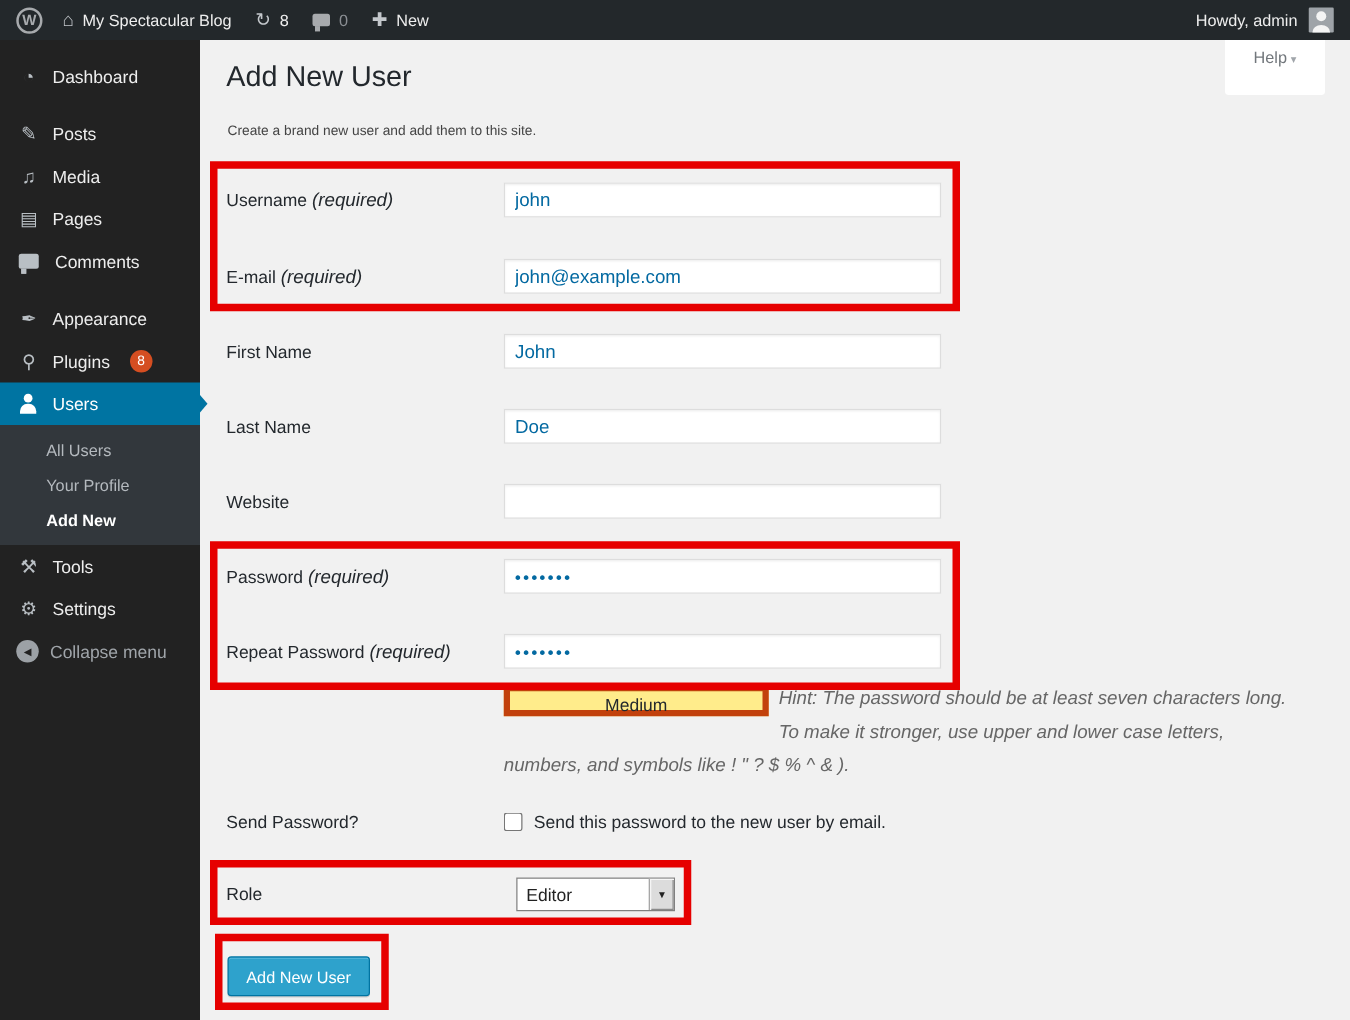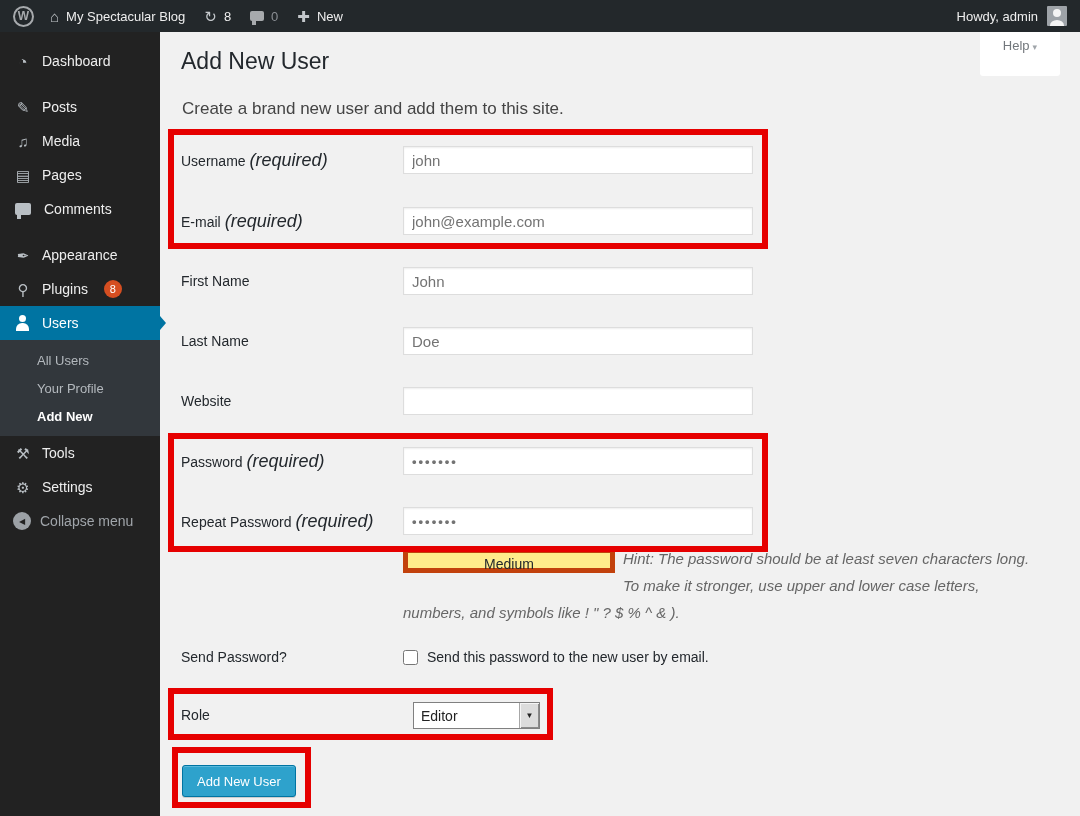--- a/index.html
+++ b/index.html
@@ -78,28 +78,28 @@
   #collapse-item { color: #a0a5aa; }
 
   
   #help-btn {
     position: absolute; left: 980px; top: 32px; width: 80px; height: 44px;
     background: #fff; color: #72777c; font-size: 13px; text-align: center; line-height: 28px;
     border-radius: 0 0 3px 3px; cursor: pointer; z-index: 5;
   }
   #help-caret { font-size: 9px; color: #a0a5aa; margin-left: 3px; }
   #page-title { position: absolute; left: 181px; top: 48px; font-size: 23px; font-weight: 400; color: #23282d; }
-  #page-subtitle { position: absolute; left: 182px; top: 99px; font-size: 17px; color: #444; }
+  #page-subtitle { position: absolute; left: 182px; top: 99px; font-size: 11px; color: #444; }
 
   .frow { position: absolute; left: 181px; width: 855px; height: 28px; }
   .flabel { position: absolute; left: 0; top: 0; line-height: 28px; font-size: 14px; color: #23282d; white-space: nowrap; }
-  .flabel em { font-style: italic; font-size: 18px; margin-left: 4px; }
+  .flabel em { font-style: italic; font-size: 15px; margin-left: 4px; }
   .finput {
     position: absolute; left: 222px; top: 0; width: 350px; height: 28px;
-    border: 1px solid #ddd; background: #fff; padding: 0 8px; font-size: 15px; color: #737373;
+    border: 1px solid #ddd; background: #fff; padding: 0 8px; font-size: 15px; color: #0369a1;
     font-family: "Liberation Sans", "DejaVu Sans", sans-serif;
     box-shadow: inset 0 1px 2px rgba(0,0,0,.07); outline: none;
   }
   .pw { font-size: 13px; letter-spacing: 2px; font-weight: bold; }
 
   #row-username      { top: 146px; }
   #row-email         { top: 207px; }
   #row-firstname     { top: 267px; }
   #row-lastname      { top: 327px; }
   #row-website       { top: 387px; }

